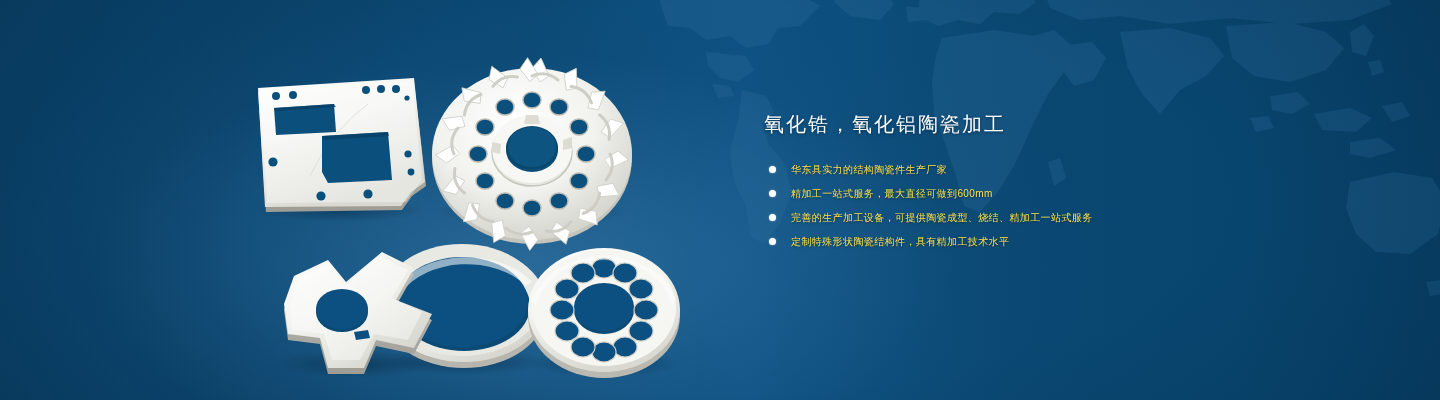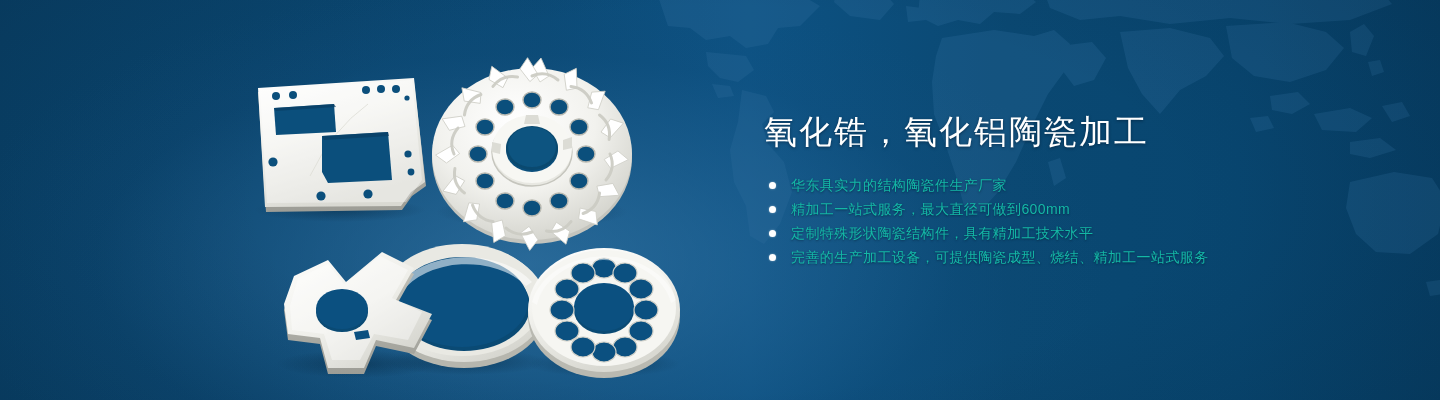--- a/index.html
+++ b/index.html
@@ -62,40 +62,40 @@
   .products svg{width:100%;height:100%;display:block;overflow:visible;}
 
   
   .copy{
     position:absolute;
     left:764px;top:112px;
     width:560px;
   }
   .headline{
     margin:0;
-    font-size:33px;
+    font-size:20px;
     font-weight:400;
     letter-spacing:2px;
     color:#ffffff;
     line-height:1.2;
     text-shadow:0 1px 3px rgba(0,20,40,.55);
     white-space:nowrap;
   }
   .bullets{
     list-style:none;
     margin:26px 0 0 5px;
     padding:0;
   }
   .bullets li{
     position:relative;
     padding-left:22px;
     margin-bottom:9px;
-    font-size:14px;
+    font-size:10px;
     line-height:15px;
-    color:#14b8a6;
+    color:#fde047;
     letter-spacing:.4px;
     white-space:nowrap;
     text-shadow:0 1px 2px rgba(0,18,36,.5);
   }
   .bullets li:last-child{margin-bottom:0;}
   .dot{
     position:absolute;
     left:0;top:4px;
     width:7px;height:7px;
     border-radius:50%;
@@ -357,22 +357,22 @@
       <li>
         <span class="dot"></span>
         <span>华东具实力的结构陶瓷件生产厂家</span>
       </li>
       <li>
         <span class="dot"></span>
         <span>精加工一站式服务，最大直径可做到600mm</span>
       </li>
       <li>
         <span class="dot"></span>
-        <span>定制特殊形状陶瓷结构件，具有精加工技术水平</span>
+        <span>完善的生产加工设备，可提供陶瓷成型、烧结、精加工一站式服务</span>
       </li>
       <li>
         <span class="dot"></span>
-        <span>完善的生产加工设备，可提供陶瓷成型、烧结、精加工一站式服务</span>
+        <span>定制特殊形状陶瓷结构件，具有精加工技术水平</span>
       </li>
     </ul>
   </div>
 
 </div>
 
 </body></html>

